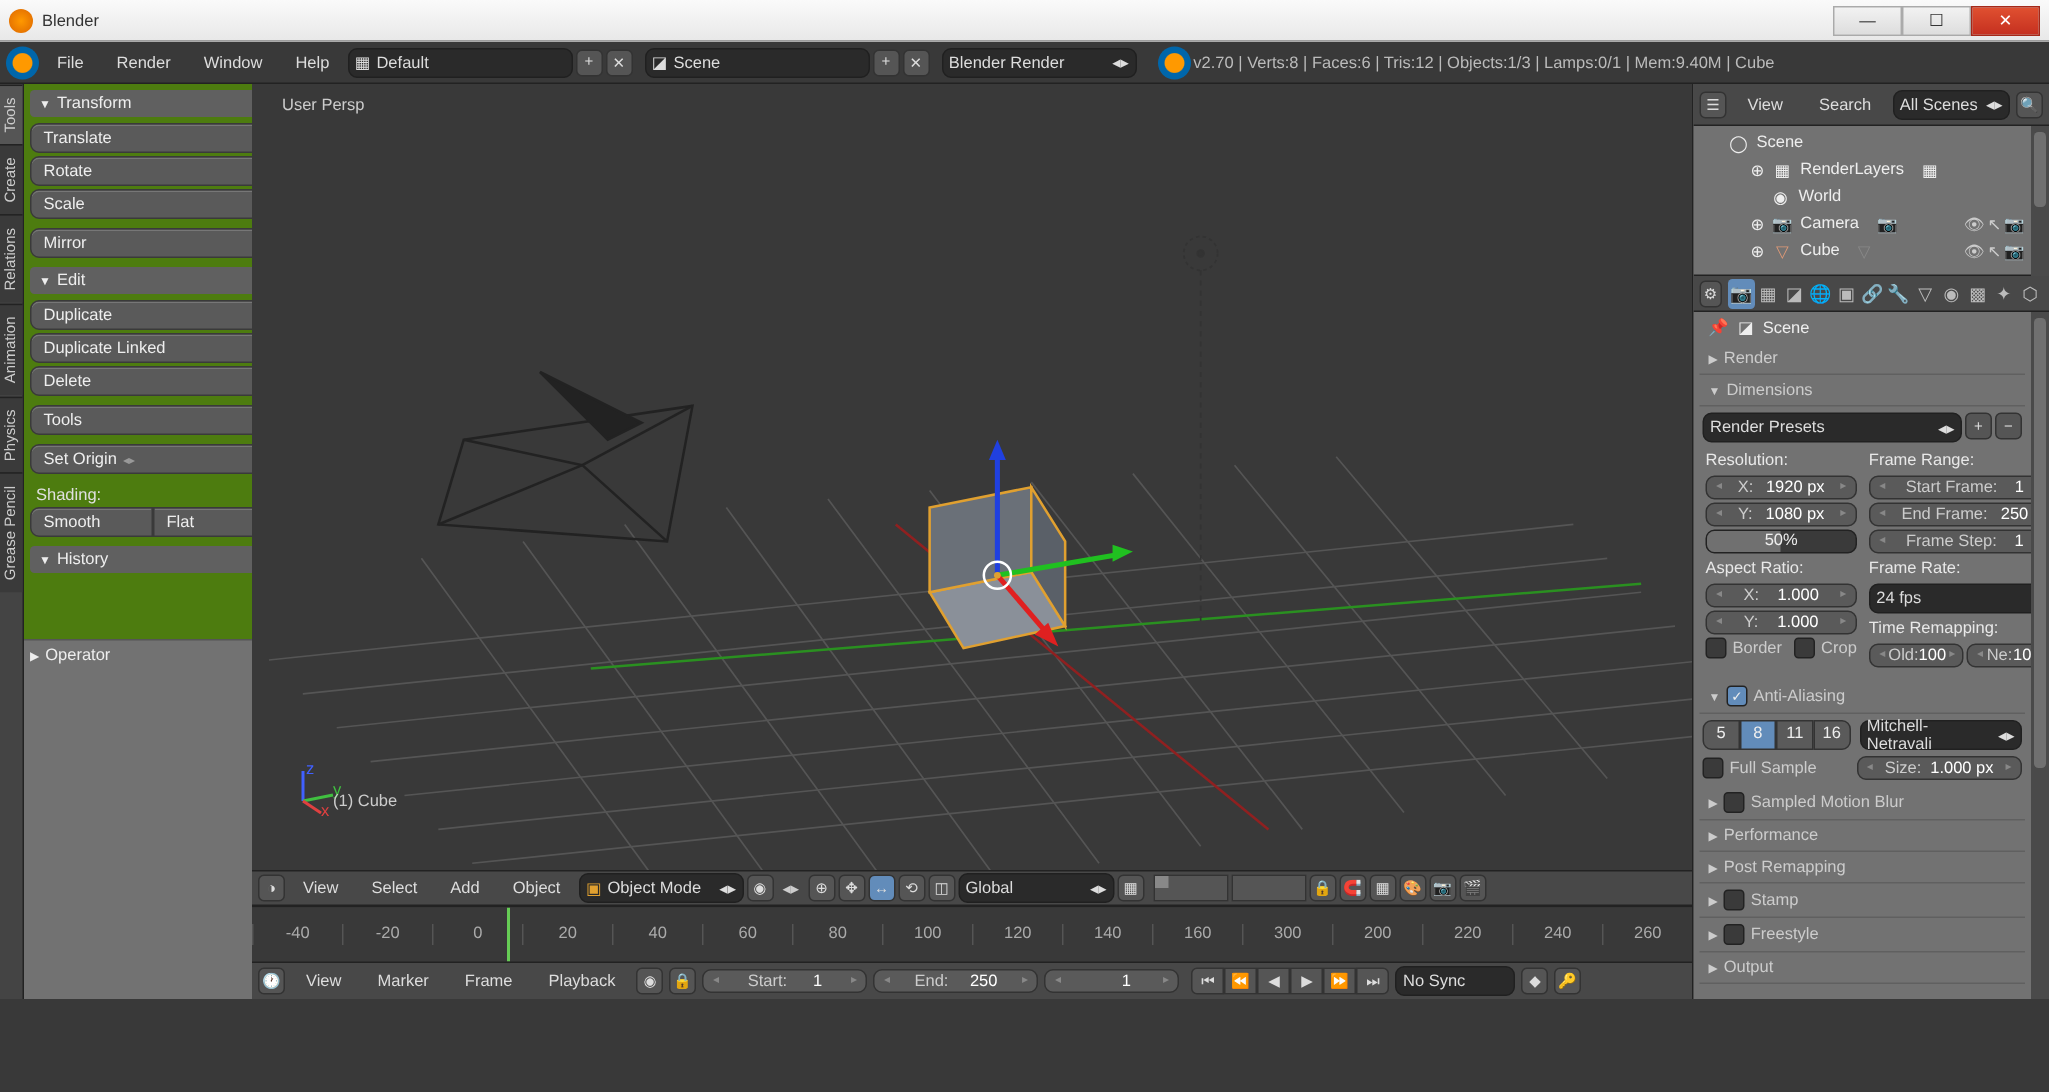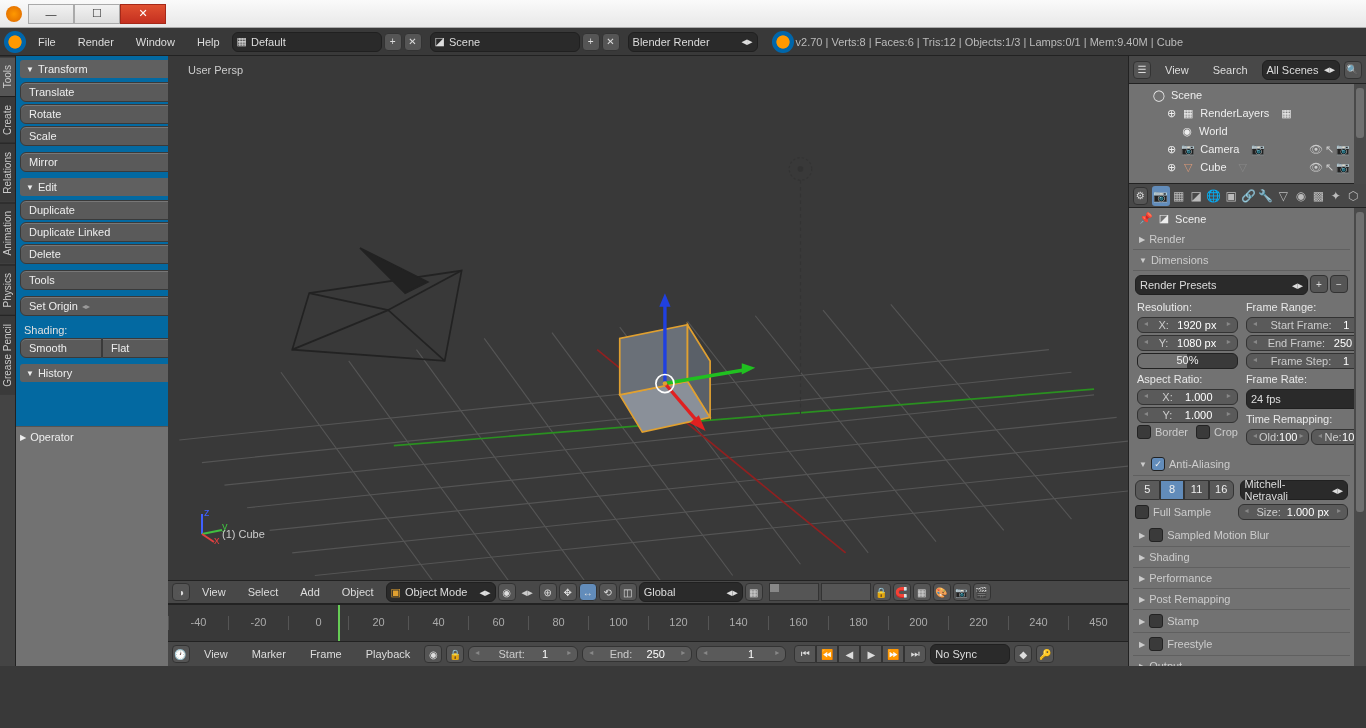--- a/index.html
+++ b/index.html
@@ -20,21 +20,21 @@
 .dd { background:#2a2a2a; border:1px solid #202020; border-radius:6px; height:20px; display:flex; align-items:center; padding:0 4px; color:#ddd; gap:4px; }
 .sqbtn { width:18px; height:18px; background:#555; border:1px solid #333; border-radius:4px; display:flex; align-items:center; justify-content:center; font-size:10px; color:#ddd; }
 .status { color:#bbb; margin-left:0; }
 
 
 .main { display:flex; height:610px; }
 .leftstrip { width:18px; background:#444; border-right:1px solid #222; display:flex; flex-direction:column; }
 .lefttab { flex:0 0 auto; writing-mode:vertical-rl; transform:rotate(180deg); padding:8px 2px; text-align:center; color:#ccc; background:#3a3a3a; border-bottom:1px solid #222; font-size:10px; }
 .lefttab.active { background:#555; }
 
-.leftpanel { width:173px; background:#0369a1; border-right:1px solid #222; overflow:hidden; padding:4px; }
+.leftpanel { width:173px; background:#4d7c0f; border-right:1px solid #222; overflow:hidden; padding:4px; }
 .panel-h { background:#606060; color:#eee; padding:3px 6px; border-radius:3px; margin-bottom:4px; display:flex; align-items:center; gap:4px; }
 .panel-h::before { content:"▼"; font-size:8px; }
 .btn { background:#5a5a5a; border:1px solid #3a3a3a; color:#eee; padding:3px 8px; border-radius:6px; margin-bottom:2px; width:100%; text-align:left; box-shadow:inset 0 1px 0 #777; }
 .btn.dd::after { content:" ◂▸"; float:right; color:#999; font-size:8px; }
 .btnrow { display:flex; gap:0; }
 .btnrow .btn { flex:1; border-radius:0; }
 .btnrow .btn:first-child { border-radius:6px 0 0 6px; }
 .btnrow .btn:last-child { border-radius:0 6px 6px 0; }
 .lbl { color:#e0e0e0; padding:2px 4px; }
 .oppanel { background:#727272; border-top:1px solid #555; padding:4px; }
@@ -96,20 +96,21 @@
 .vscroll { width:12px; background:#4a4a4a; position:relative; }
 .vscroll .thumb { position:absolute; left:2px; right:2px; background:#707070; border-radius:3px; }
 
 svg { display:block; }
 </style>
 </head>
 <body>
 
 <div class="titlebar">
   <div class="appicon"></div>
+  <div class="title">Blender</div>
   <div class="winbtns">
     <div class="winbtn">—</div>
     <div class="winbtn">☐</div>
     <div class="winbtn close">✕</div>
   </div>
 </div>
 
 <div class="infobar">
   <div class="blenderlogo"></div>
   <div class="menuitem">File</div>
@@ -295,25 +296,25 @@
         <div class="tlmark">-20</div>
         <div class="tlmark">0</div>
         <div class="tlmark">20</div>
         <div class="tlmark">40</div>
         <div class="tlmark">60</div>
         <div class="tlmark">80</div>
         <div class="tlmark">100</div>
         <div class="tlmark">120</div>
         <div class="tlmark">140</div>
         <div class="tlmark">160</div>
-        <div class="tlmark">180</div>
+        <div class="tlmark">300</div>
         <div class="tlmark">200</div>
         <div class="tlmark">220</div>
         <div class="tlmark">240</div>
-        <div class="tlmark">450</div>
+        <div class="tlmark">260</div>
       </div>
       <div class="tlhead">
         <div class="sqbtn">🕐</div>
         <div class="menuitem">View</div>
         <div class="menuitem">Marker</div>
         <div class="menuitem">Frame</div>
         <div class="menuitem">Playback</div>
         <div class="sqbtn">◉</div>
         <div class="sqbtn">🔒</div>
         <div class="numfield" style="width:110px">
@@ -536,23 +537,20 @@
                 <span class="v">1.000 px</span>
               </div>
         </div>
       </div>
 
       <div class="propheader col">
             <div class="chkbox"></div>
             <span>Sampled Motion Blur</span>
           </div>
       <div class="propheader col">
-            <span>Shading</span>
-          </div>
-      <div class="propheader col">
             <span>Performance</span>
           </div>
       <div class="propheader col">
             <span>Post Remapping</span>
           </div>
       <div class="propheader col">
             <div class="chkbox"></div>
             <span>Stamp</span>
           </div>
       <div class="propheader col">

